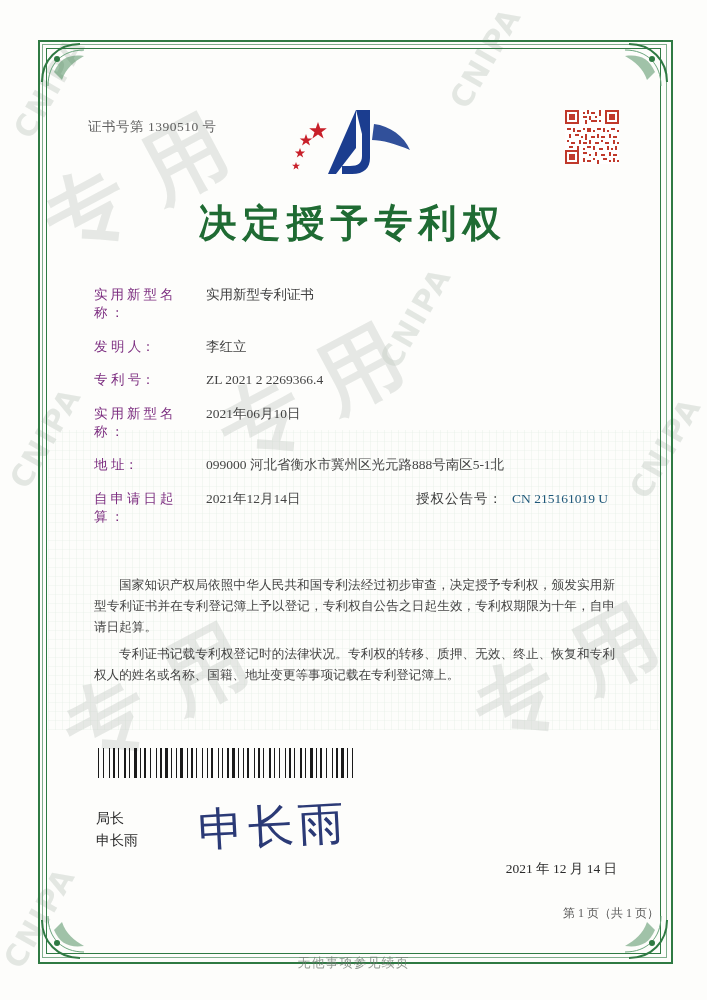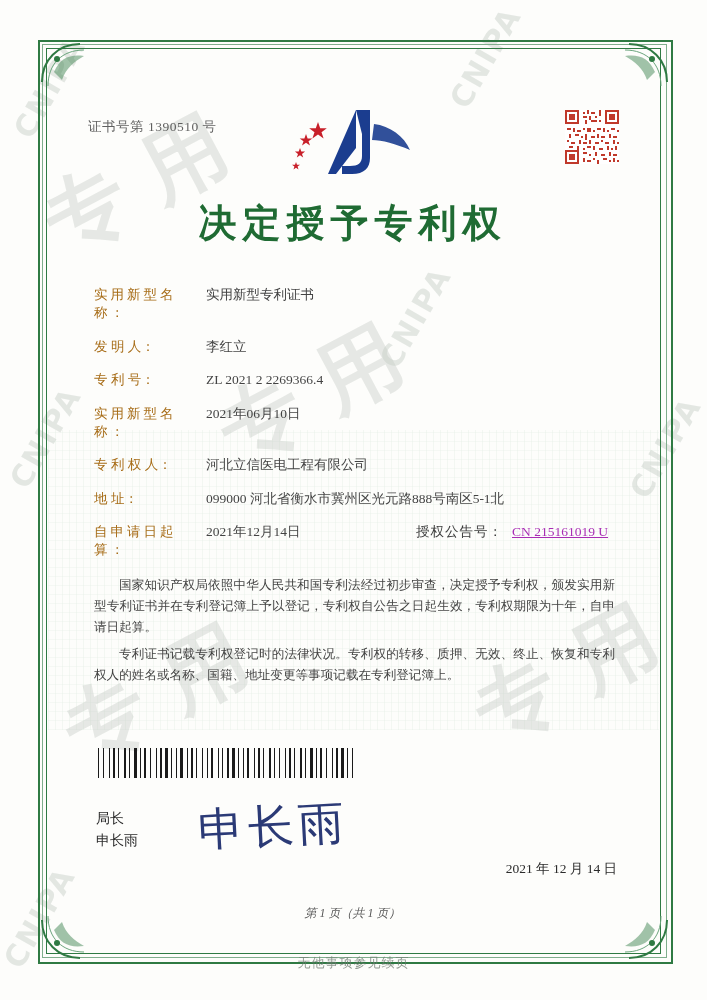--- a/index.html
+++ b/index.html
@@ -139,35 +139,35 @@
   .frow {
     display: flex;
     align-items: baseline;
     margin-bottom: 15.5px;
     opacity: .92;
   }
   .flabel {
     width: 112px;
     flex: 0 0 112px;
     letter-spacing: 0px;
-    color: #a16207;
+    color: #701a75;
   }
   .flabel.sp2 { letter-spacing: 3px; }
   .fvalue {
     flex: 1;
     color: #343434;
     font-family: "Liberation Serif", serif;
   }
   .frow.two .fvalue { flex: 0 0 auto; width: 210px; }
   .frow.two .flabel2 {
     flex: 0 0 96px;
     color: #2b2b2b;
     letter-spacing: 1px;
   }
-  .frow.two .fvalue2 { flex: 1; color: #a21caf; text-decoration: underline; }
+  .frow.two .fvalue2 { flex: 1; color: #0c4a6e; }
 
   .paras {
     position: absolute;
     left: 48px; right: 44px; top: 527px;
     font-size: 12.6px;
     line-height: 21px;
     color: #2f2f2f;
     opacity: .9;
     text-align: justify;
   }
@@ -208,25 +208,24 @@
   .sign-date {
     position: absolute;
     right: 42px; top: 812px;
     font-size: 13.5px;
     color: #2b2b2b;
   }
 
   .page-foot {
     position: absolute;
     left: 0; right: 0; bottom: 30px;
-    text-align: center;
+    text-align: right;
     font-size: 12px;
     color: #3b3b3b;
     opacity: .85;
-    font-style: italic;
   }
 
   .bottom-note {
     position: absolute;
     left: 0; right: 0; bottom: 28px;
     text-align: center;
     font-size: 13px;
     color: #6e7a70;
     z-index: 6;
     opacity: .75;
@@ -416,24 +415,20 @@
       </div>
       <div class="frow">
         <div class="flabel">专    利    号：</div>
         <div class="fvalue">ZL 2021 2 2269366.4</div>
       </div>
       <div class="frow">
         <div class="flabel sp2">实用新型名称：</div>
         <div class="fvalue">2021年06月10日</div>
       </div>
       <div class="frow">
-        <div class="flabel">专  利  权  人：</div>
-        <div class="fvalue">河北立信医电工程有限公司</div>
-      </div>
-      <div class="frow">
         <div class="flabel">地          址：</div>
         <div class="fvalue">099000 河北省衡水市冀州区光元路888号南区5-1北</div>
       </div>
       <div class="frow two">
         <div class="flabel sp2">自申请日起算：</div>
         <div class="fvalue">2021年12月14日</div>
         <div class="flabel2">授权公告号：</div>
         <div class="fvalue2">CN 215161019 U</div>
       </div>
     </div>

